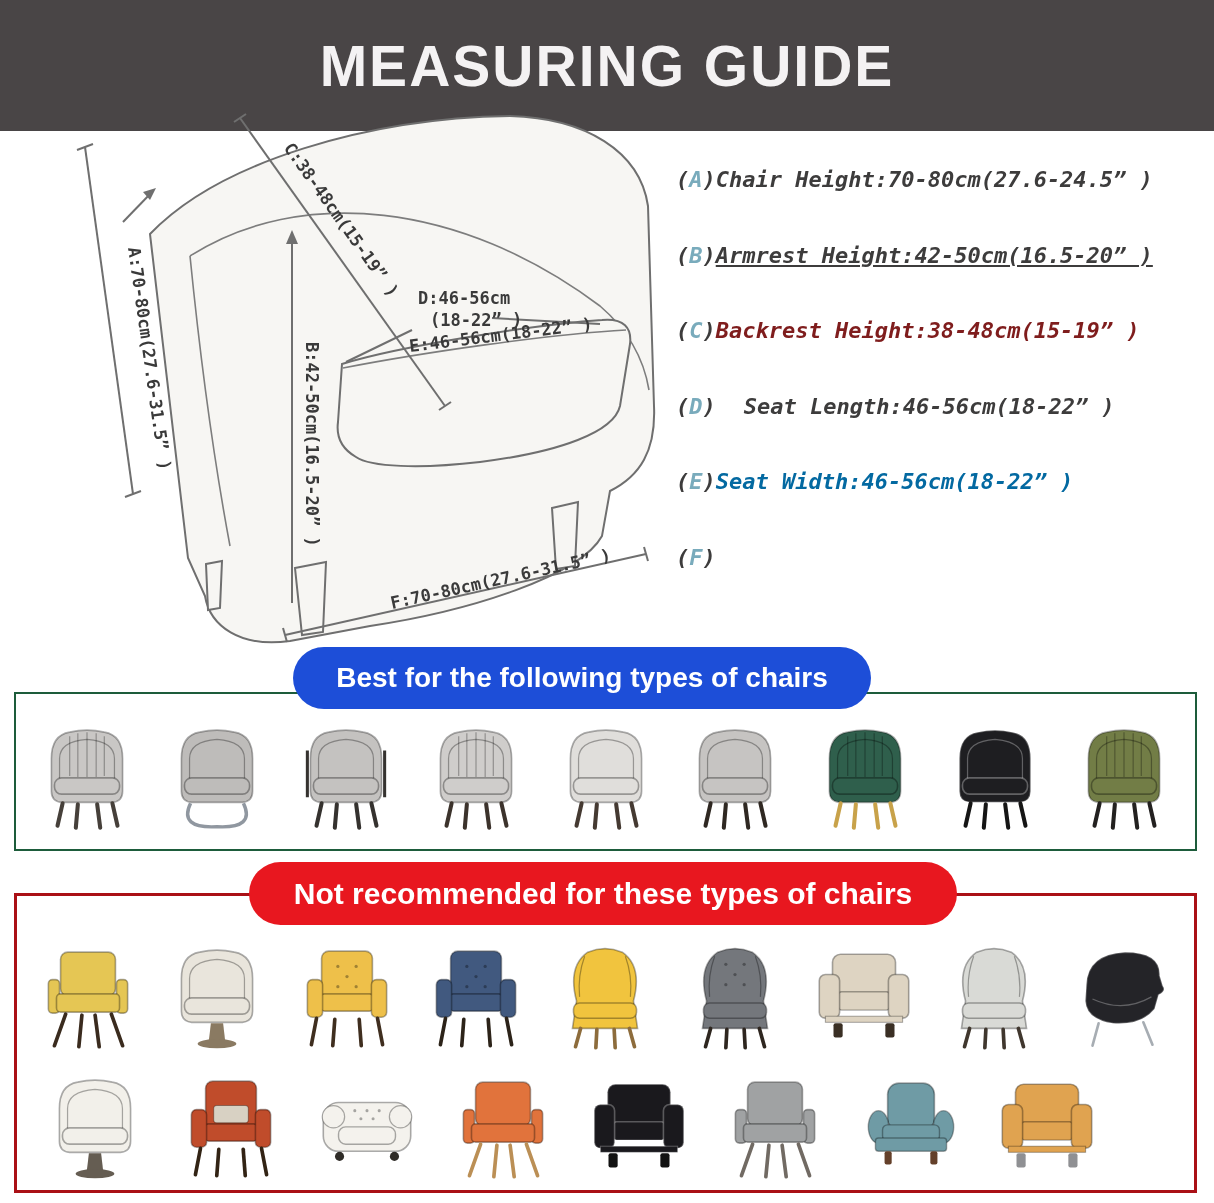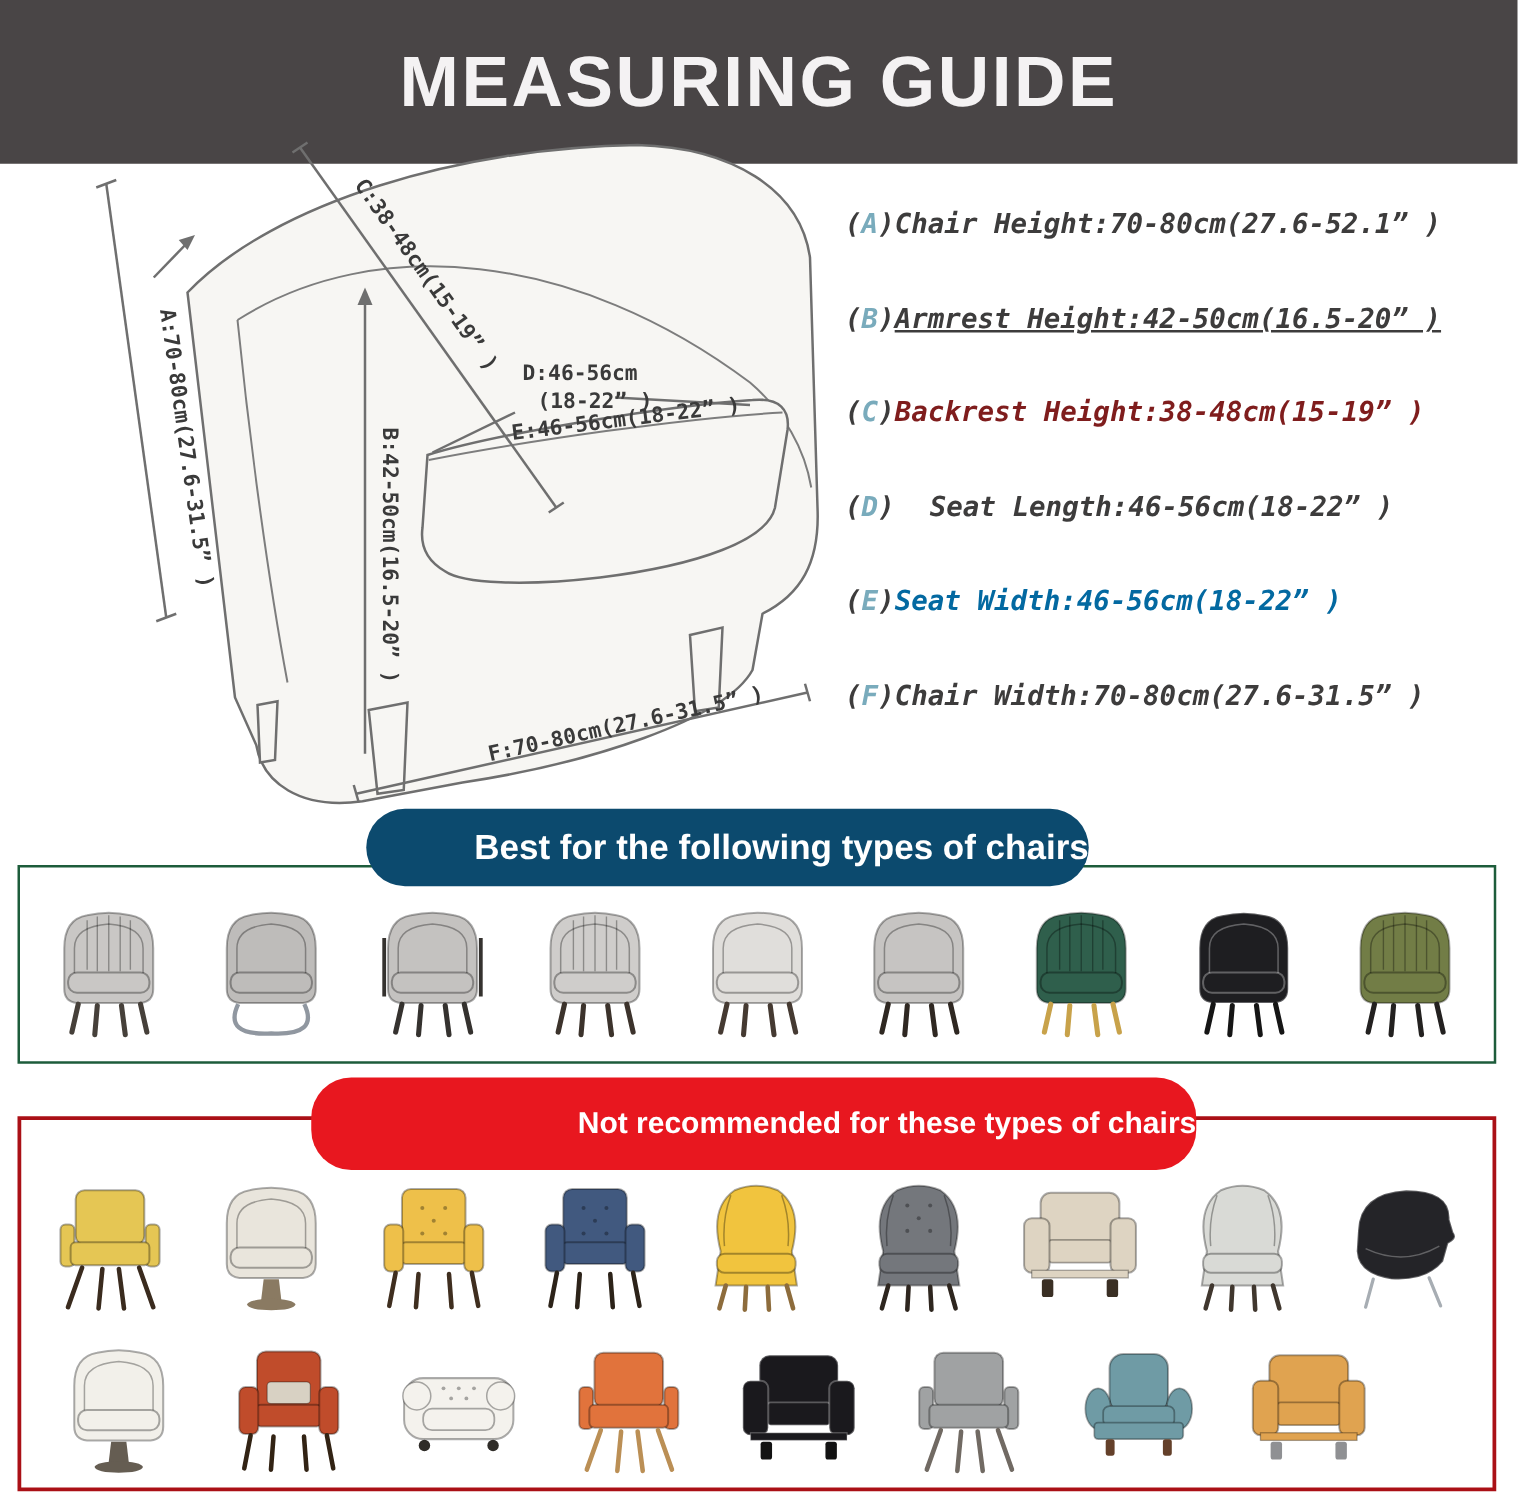--- a/index.html
+++ b/index.html
@@ -33,21 +33,21 @@
     font-family:"DejaVu Sans Mono",monospace;font-style:italic;font-weight:bold;
     font-size:22px;white-space:pre;
   }
   
   .pill{
     position:absolute;z-index:3;color:#ffffff;font-weight:bold;
     display:flex;align-items:center;justify-content:center;text-align:center;
     font-family:"Liberation Sans",sans-serif;
   }
   #best-pill{left:293px;top:647px;width:578px;height:62px;border-radius:31px;font-size:28px;background:#16613a;}
-  #not-pill{left:249px;top:862px;width:708px;height:74px;border-radius:32px;font-size:24px;background:#e8171f;justify-content:flex-end;}
+  #not-pill{left:249px;top:862px;width:708px;height:63px;border-radius:32px;font-size:30px;background:#e8171f;}
   
   .chair-box{position:absolute;left:14px;width:1183px;background:#ffffff;box-sizing:border-box;z-index:1;}
   #best-box{top:692px;height:159px;border:2px solid #1d5c3b;}
   #not-box{top:893px;height:300px;border:3px solid #aa1016;}
   .chair-row{display:flex;align-items:flex-end;}
   #best-row{padding:16px 6px 0 6px;}
   #not-box .chair-row.first{padding:34px 6px 0 6px;}
   #not-box .chair-row.second{padding:2px 6px 0 10px;}
   .chair-cell{display:flex;align-items:flex-end;justify-content:center;}
   .row-9 .chair-cell{width:130px;height:134px;}
@@ -99,29 +99,29 @@
 
   <text transform="translate(370,246) rotate(-7)">E:46-56cm(18-22” )</text>
 
   <path class="ln" d="M245,529 L606,448"></path>
   <path class="ln" d="M243,522 L247,536"></path>
   <path class="ln" d="M604,441 L608,455"></path>
   <text transform="translate(352,503) rotate(-12.5)">F:70-80cm(27.6-31.5” )</text>
 </svg>
 
 <div class="measure-list" id="measure-list">
-    <div class="m-row"><span style="color: rgb(61, 60, 60);">(</span><span style="color: rgb(121, 171, 188);">A</span><span style="color: rgb(61, 60, 60);">)</span><span style="color: rgb(61, 60, 60);">Chair Height:70-80cm(27.6-52.1” )</span></div>
+    <div class="m-row"><span style="color: rgb(61, 60, 60);">(</span><span style="color: rgb(121, 171, 188);">A</span><span style="color: rgb(61, 60, 60);">)</span><span style="color: rgb(61, 60, 60);">Chair Height:70-80cm(27.6-24.5” )</span></div>
     <div class="m-row"><span style="color: rgb(61, 60, 60);">(</span><span style="color: rgb(121, 171, 188);">B</span><span style="color: rgb(61, 60, 60);">)</span><span style="color: rgb(61, 60, 60); text-decoration: underline;">Armrest Height:42-50cm(16.5-20” )</span></div>
     <div class="m-row"><span style="color: rgb(61, 60, 60);">(</span><span style="color: rgb(121, 171, 188);">C</span><span style="color: rgb(61, 60, 60);">)</span><span style="color: #7f1d1d;">Backrest Height:38-48cm(15-19” )</span></div>
     <div class="m-row"><span style="color: rgb(61, 60, 60);">(</span><span style="color: rgb(121, 171, 188);">D</span><span style="color: rgb(61, 60, 60);">)</span><span style="color: rgb(61, 60, 60); margin-left: 28px;">Seat Length:46-56cm(18-22” )</span></div>
     <div class="m-row"><span style="color: rgb(61, 60, 60);">(</span><span style="color: rgb(121, 171, 188);">E</span><span style="color: rgb(61, 60, 60);">)</span><span style="color: #0369a1;">Seat Width:46-56cm(18-22” )</span></div>
-    <div class="m-row"><span style="color: rgb(61, 60, 60);">(</span><span style="color: rgb(121, 171, 188);">F</span><span style="color: rgb(61, 60, 60);">)</span><span style="color: rgb(61, 60, 60);">Chair Width:70-80cm(27.6-31.5” )</span></div>
+    <div class="m-row"><span style="color: rgb(61, 60, 60);">(</span><span style="color: rgb(121, 171, 188);">F</span><span style="color: rgb(61, 60, 60);">)</span></div>
   </div>
 
-<div class="pill" id="best-pill" style="background: #0c4a6e; justify-content: flex-end;">
+<div class="pill" id="best-pill" style="background: #1d4ed8;">
     <span>Best for the following types of chairs</span>
   </div>
 <div class="chair-box" id="best-box" style="border-color: rgb(29, 92, 59);">
   <div class="chair-row row-9" id="best-row">
       <div class="chair-cell">
         <svg viewBox="0 0 100 120" width="118" height="122" preserveAspectRatio="xMidYMax meet">
           <path d="M15,68 L15,36 Q15,13 33,10 Q50,6 67,10 Q85,13 85,36 L85,68 Q85,78 75,79 L25,79 Q15,78 15,68 Z" fill="#c9c7c5" stroke="rgba(0,0,0,0.32)" stroke-width="1.6"></path>
           <path d="M23,62 L23,36 Q23,19 50,17 Q77,19 77,36 L77,62" fill="none" stroke="rgba(0,0,0,0.32)" stroke-width="1.2"></path>
           <path d="M33,14 L33,53 M41,11 L41,54 M50,10 L50,54 M59,11 L59,54 M67,14 L67,53" stroke="rgba(0,0,0,0.32)" stroke-width="1.1" fill="none"></path>
           <rect x="18" y="55" width="64" height="16" rx="7" fill="#c9c7c5" stroke="rgba(0,0,0,0.32)" stroke-width="1.6"></rect>

